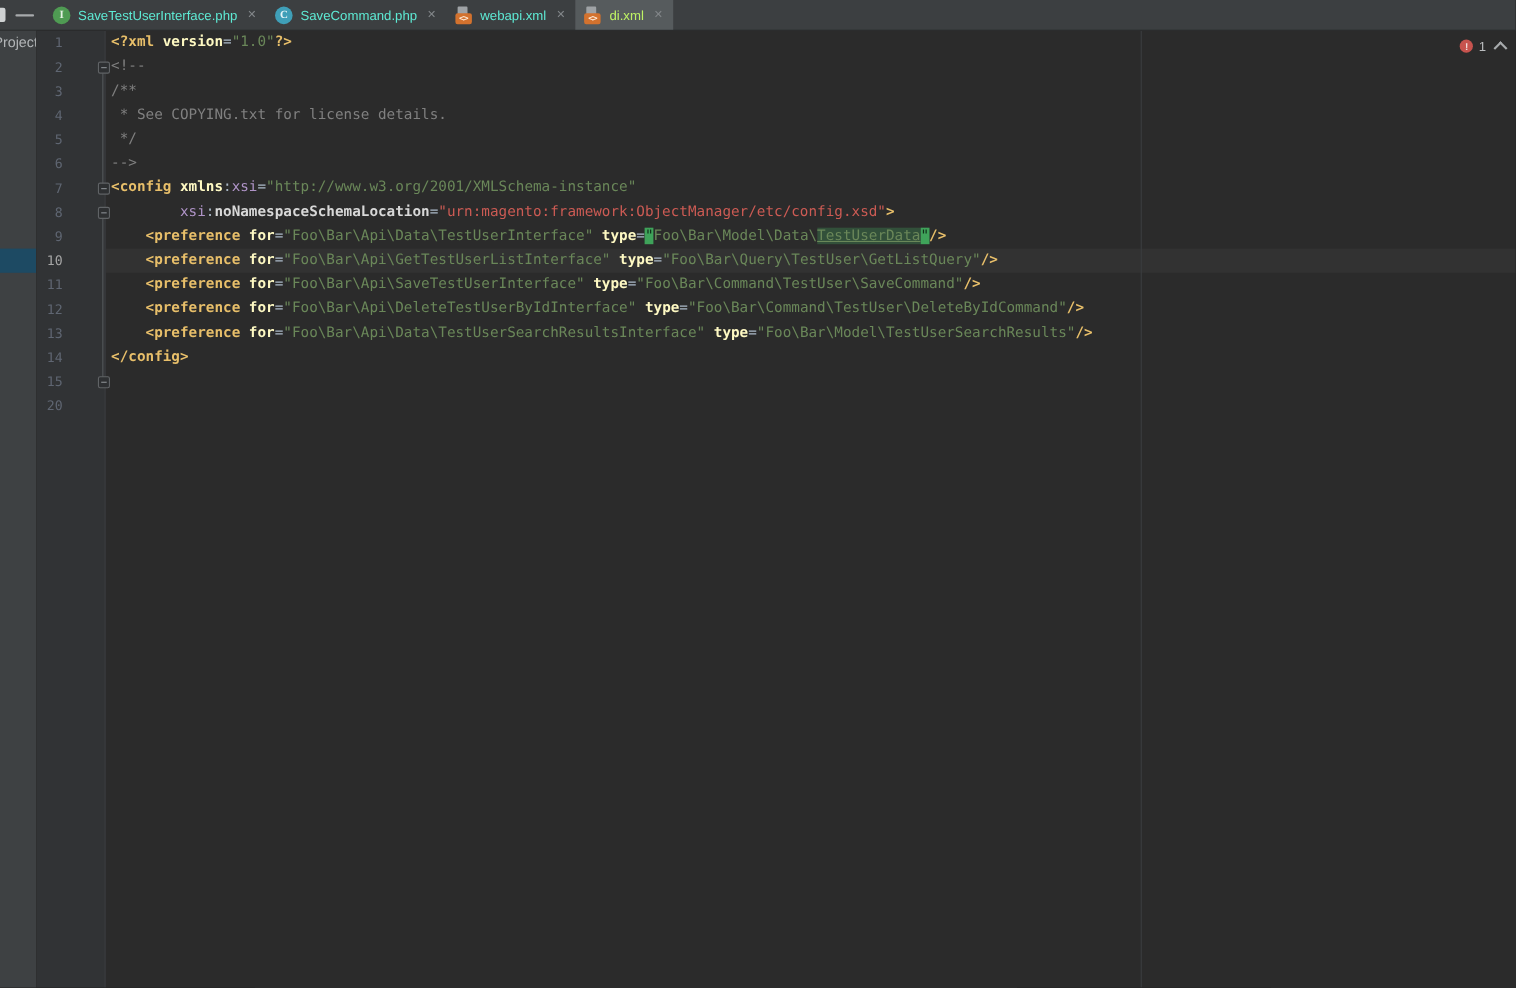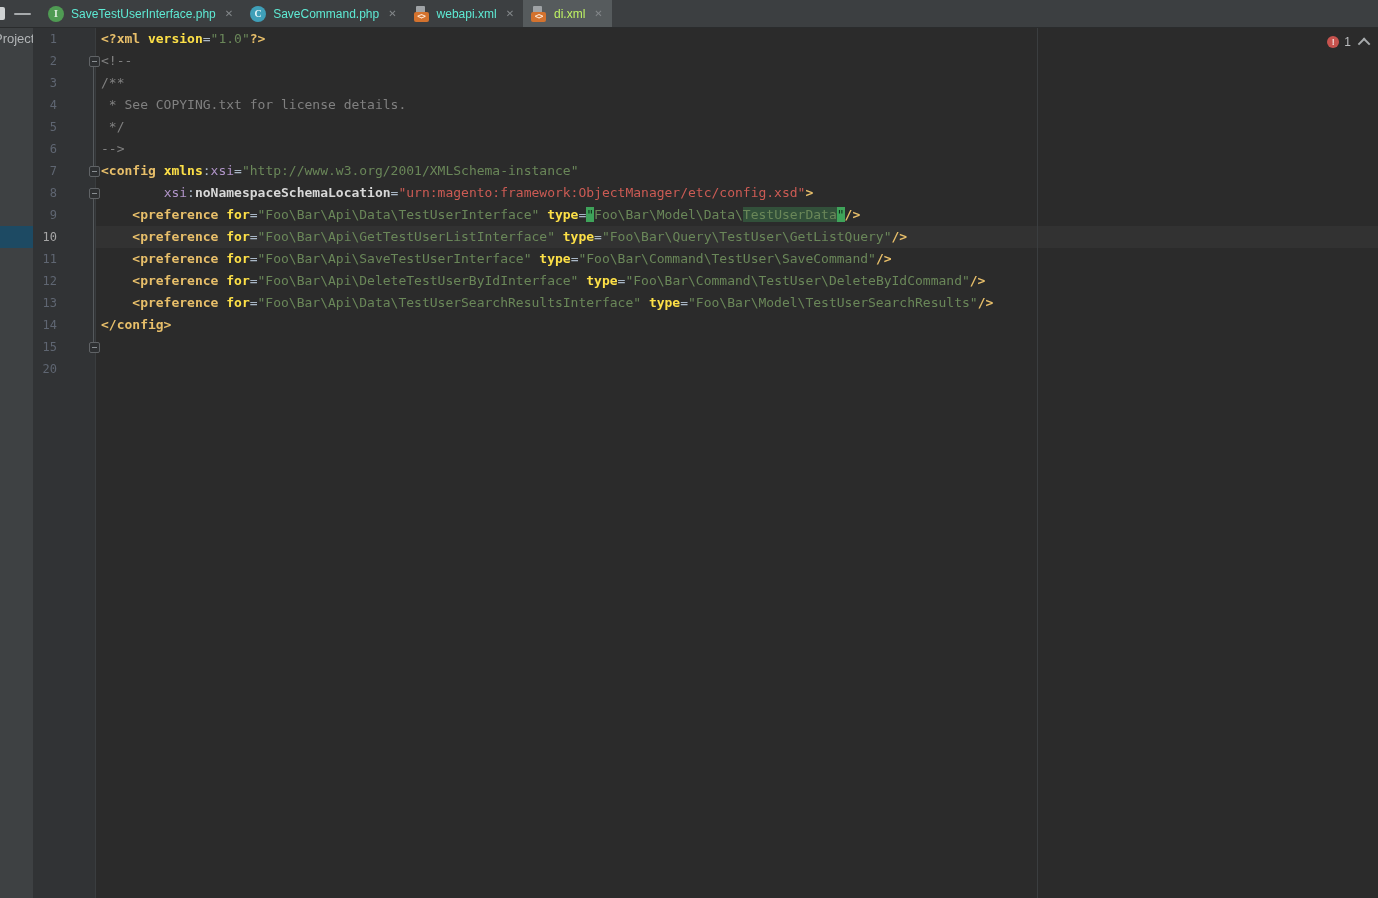--- a/index.html
+++ b/index.html
@@ -53,30 +53,30 @@
   .gutter-line.current{color:#a6a6a6;}
   .current-row{position:absolute;left:63px;top:198px;right:0;height:22px;
     background:#323232;}
   .guide{position:absolute;left:1004px;top:0;width:1px;height:870px;
     background:#3b3e40;}
   .codewrap{position:absolute;left:63px;top:0;right:0;bottom:0;
     padding-left:5px;}
   .code-line{height:22px;white-space:pre;
     font:13px/22px "DejaVu Sans Mono",monospace;color:#a9b7c6;}
   .c-tag{color:#e8bf6a;font-weight:bold;}
-  .c-attr{color:#fde047;font-weight:bold;}
+  .c-attr{color:#fef9c3;font-weight:bold;}
   .c-ns{color:#b094c8;}
   .c-attrw{color:#d8d8d8;font-weight:bold;margin-top:10px;}
   .c-punct{color:#a9b7c6;}
   .c-str{color:#6a8759;}
   .c-error{color:#cc5b54;}
   .c-comment{color:#808080;}
   .c-plain{color:#a9b7c6;}
   .h-quote{background:#3fa35a;color:#10301a;}
-  .h-word{background:#32503a;}
+  .h-word{background:#32503a;text-decoration:underline;}
 
   
   .fold{position:absolute;left:56px;width:9px;height:9px;border:1px solid #606366;
     border-radius:2px;background:#2e3032;z-index:3;}
   .fold::after{content:"";position:absolute;left:2px;top:4px;width:5px;height:1px;
     background:#8a8f93;}
   .fold-conn{position:absolute;left:60px;width:1px;background:#55595c;z-index:2;}
 
   
   .inspect{position:absolute;right:8px;top:6px;height:16px;display:flex;

